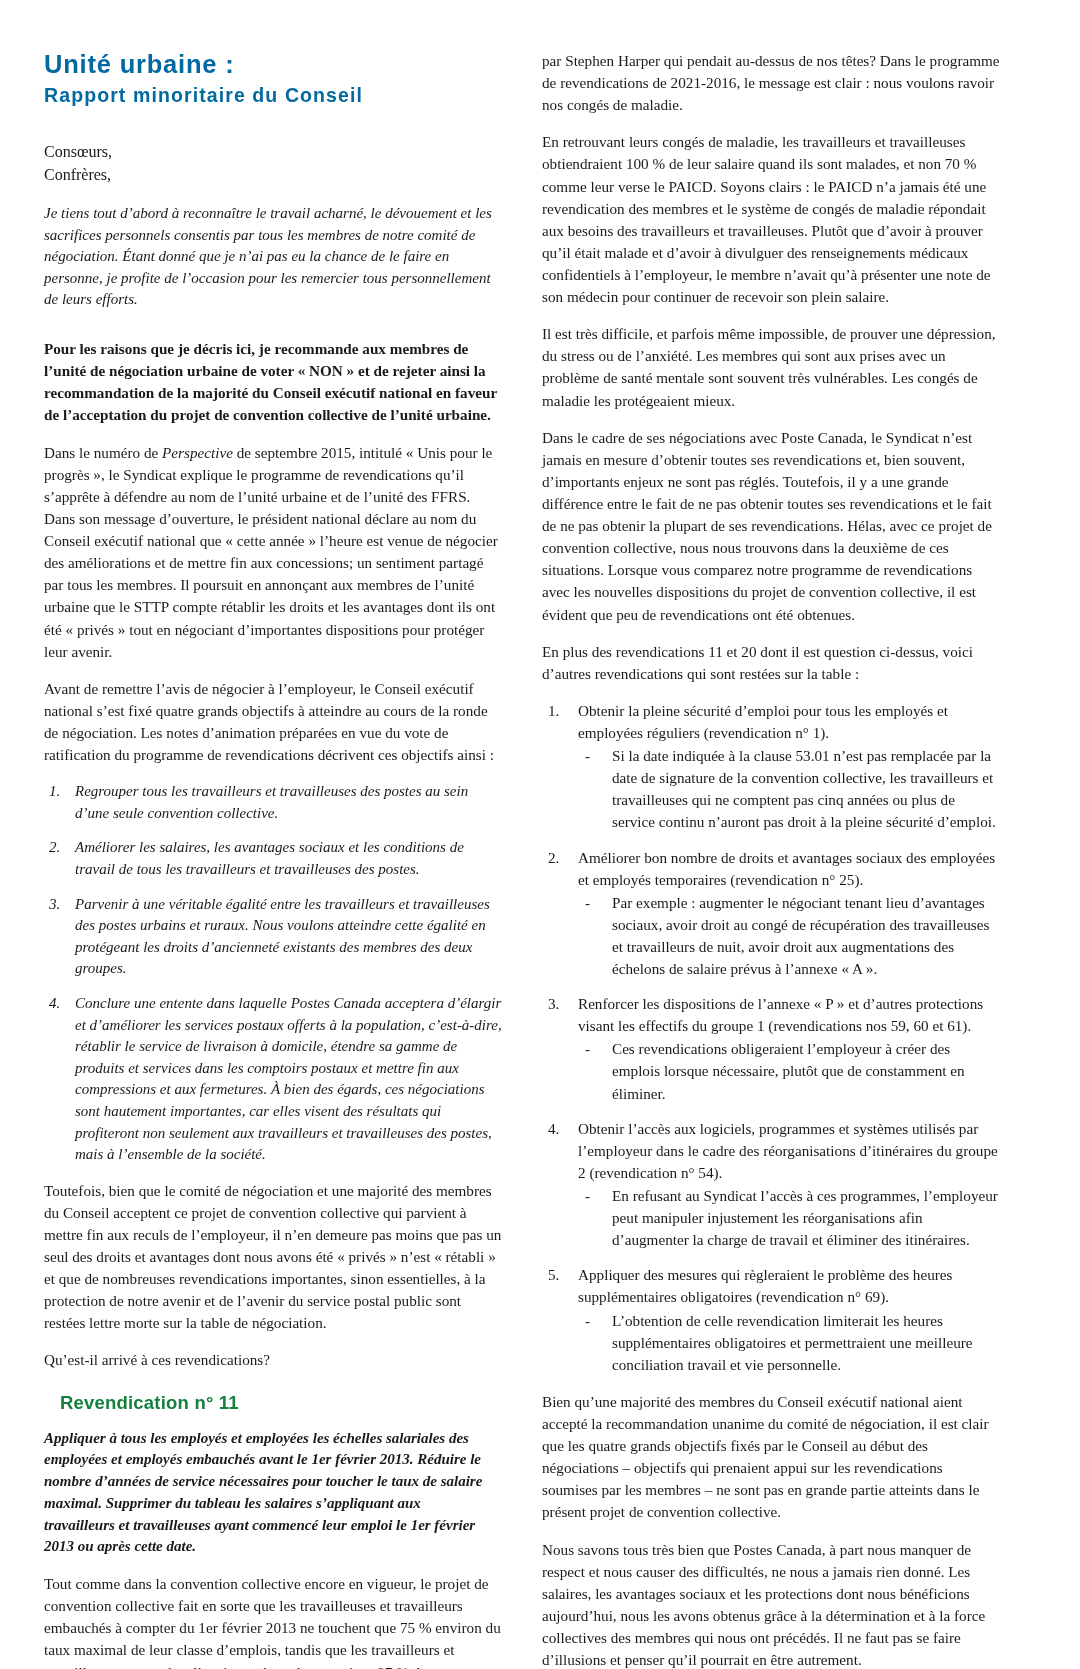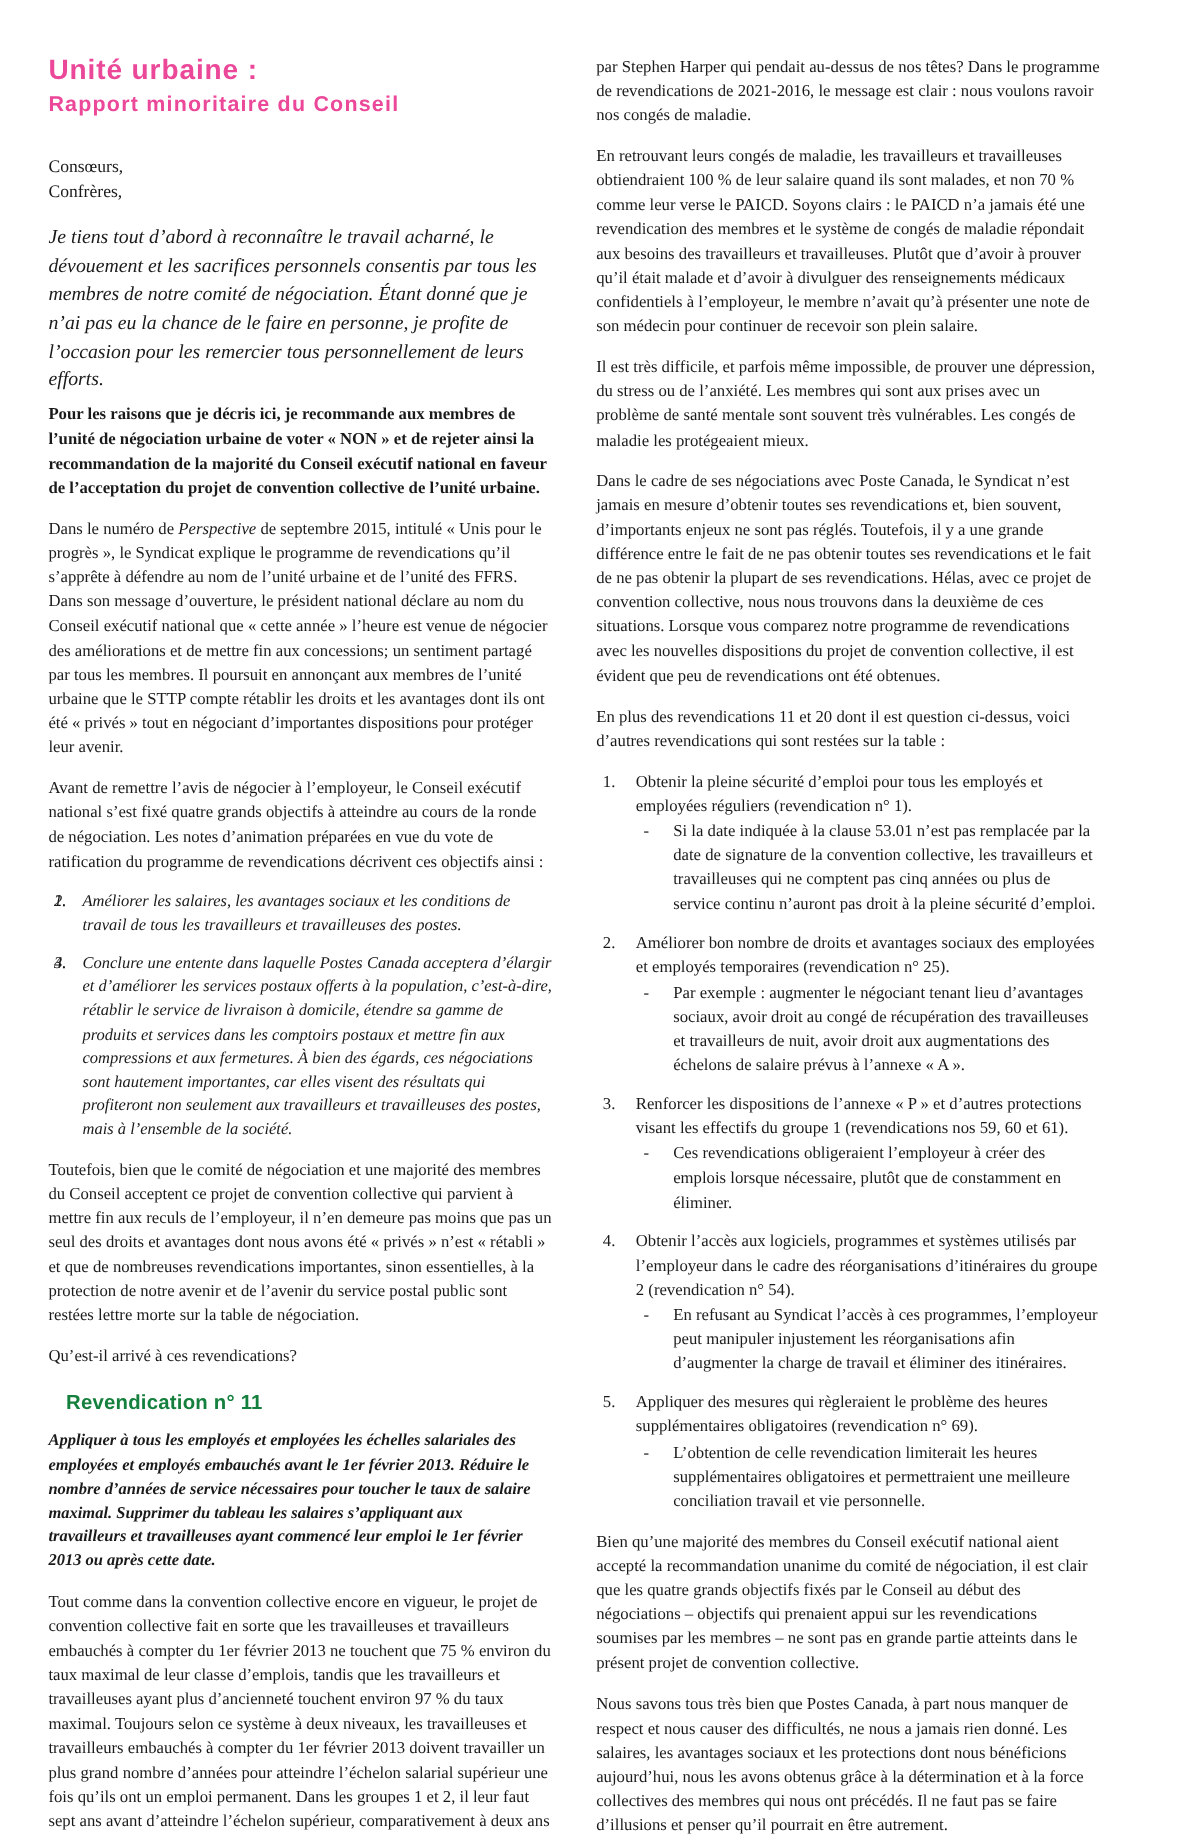--- a/index.html
+++ b/index.html
@@ -34,21 +34,21 @@
   .col-right { padding-top: 4px; }
 
   
   .doc-title {
     font-family: "Liberation Sans", sans-serif;
     font-weight: bold;
     font-size: 25.5px;
     letter-spacing: 0.8px;
     line-height: 1.42;
     margin: 0 0 30px 0;
-    color: #ec4899;
+    color: #0369a1;
   }
   .doc-title .ln { display: block; }
   .sc-first { font-size: 25.5px; }
   .sc-rest  { font-size: 19.5px; letter-spacing: 1.1px; }
 
   
   .salut {
     font-size: 16px;
     line-height: 1.44;
     margin: 0 0 17px 0;
@@ -57,23 +57,23 @@
 
   
   p.body {
     font-size: 15.2px;
     line-height: 1.455;
     margin: 0 0 15px 0;
     text-align: left;
   }
   p.ital {
     font-style: italic;
-    font-size: 18px;
+    font-size: 15.0px;
     line-height: 1.44;
-    margin: 0 0 8px 0;
+    margin: 0 0 27px 0;
   }
   p.bold {
     font-weight: bold;
     font-size: 15.2px;
     line-height: 1.46;
     margin: 0 0 15px 0;
   }
   p.bolditalic {
     font-weight: bold;
     font-style: italic;
@@ -170,23 +170,23 @@
 
       <p class="ital">Je tiens tout d’abord à reconnaître le travail acharné, le dévouement et les sacrifices personnels consentis par tous les membres de notre comité de négociation. Étant donné que je n’ai pas eu la chance de le faire en personne, je profite de l’occasion pour les remercier tous personnellement de leurs efforts.</p>
 
       <p class="bold">Pour les raisons que je décris ici, je recommande aux membres de l’unité de négociation urbaine de voter « NON » et de rejeter ainsi la recommandation de la majorité du Conseil exécutif national en faveur de l’acceptation du projet de convention collective de l’unité urbaine.</p>
 
       <p class="body"><span>Dans le numéro de </span><span class="em">Perspective</span><span> de septembre 2015, intitulé « Unis pour le progrès », le Syndicat explique le programme de revendications qu’il s’apprête à défendre au nom de l’unité urbaine et de l’unité des FFRS. Dans son message d’ouverture, le président national déclare au nom du Conseil exécutif national que « cette année » l’heure est venue de négocier des améliorations et de mettre fin aux concessions; un sentiment partagé par tous les membres. Il poursuit en annonçant aux membres de l’unité urbaine que le STTP compte rétablir les droits et les avantages dont ils ont été « privés » tout en négociant d’importantes dispositions pour protéger leur avenir.</span></p>
 
       <p class="body">Avant de remettre l’avis de négocier à l’employeur, le Conseil exécutif national s’est fixé quatre grands objectifs à atteindre au cours de la ronde de négociation. Les notes d’animation préparées en vue du vote de ratification du programme de revendications décrivent ces objectifs ainsi :</p>
 
       <ol class="objectives">
-        <li><span class="num">1.</span></li>
+        <li><span class="num">1.</span><span>Regrouper tous les travailleurs et travailleuses des postes au sein d’une seule convention collective.</span></li>
         <li><span class="num">2.</span><span>Améliorer les salaires, les avantages sociaux et les conditions de travail de tous les travailleurs et travailleuses des postes.</span></li>
-        <li><span class="num">3.</span></li>
+        <li><span class="num">3.</span><span>Parvenir à une véritable égalité entre les travailleurs et travailleuses des postes urbains et ruraux. Nous voulons atteindre cette égalité en protégeant les droits d’ancienneté existants des membres des deux groupes.</span></li>
         <li><span class="num">4.</span><span>Conclure une entente dans laquelle Postes Canada acceptera d’élargir et d’améliorer les services postaux offerts à la population, c’est-à-dire, rétablir le service de livraison à domicile, étendre sa gamme de produits et services dans les comptoirs postaux et mettre fin aux compressions et aux fermetures. À bien des égards, ces négociations sont hautement importantes, car elles visent des résultats qui profiteront non seulement aux travailleurs et travailleuses des postes, mais à l’ensemble de la société.</span></li>
       </ol>
 
 
       <p class="body">Toutefois, bien que le comité de négociation et une majorité des membres du Conseil acceptent ce projet de convention collective qui parvient à mettre fin aux reculs de l’employeur, il n’en demeure pas moins que pas un seul des droits et avantages dont nous avons été « privés » n’est « rétabli » et que de nombreuses revendications importantes, sinon essentielles, à la protection de notre avenir et de l’avenir du service postal public sont restées lettre morte sur la table de négociation.</p>
 
       <p class="body">Qu’est-il arrivé à ces revendications?</p>
 
       <h2 class="rev-head">Revendication n° 11</h2>
 

